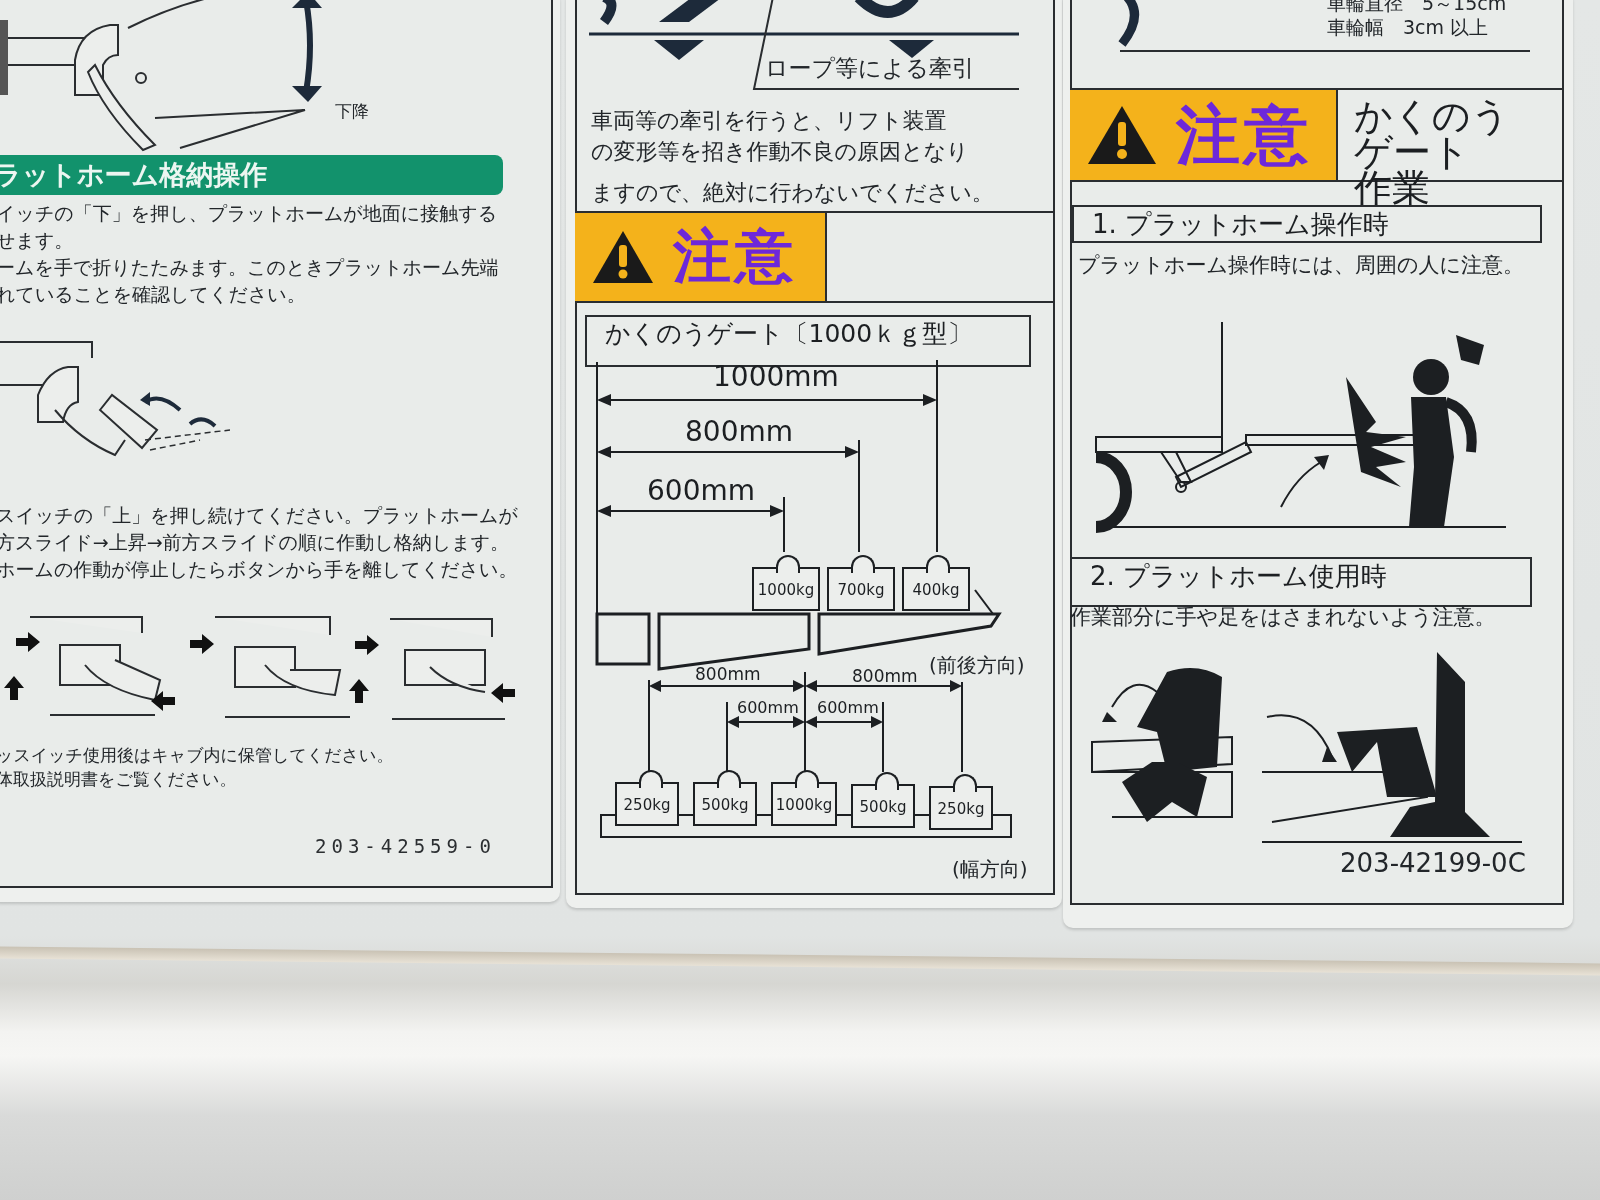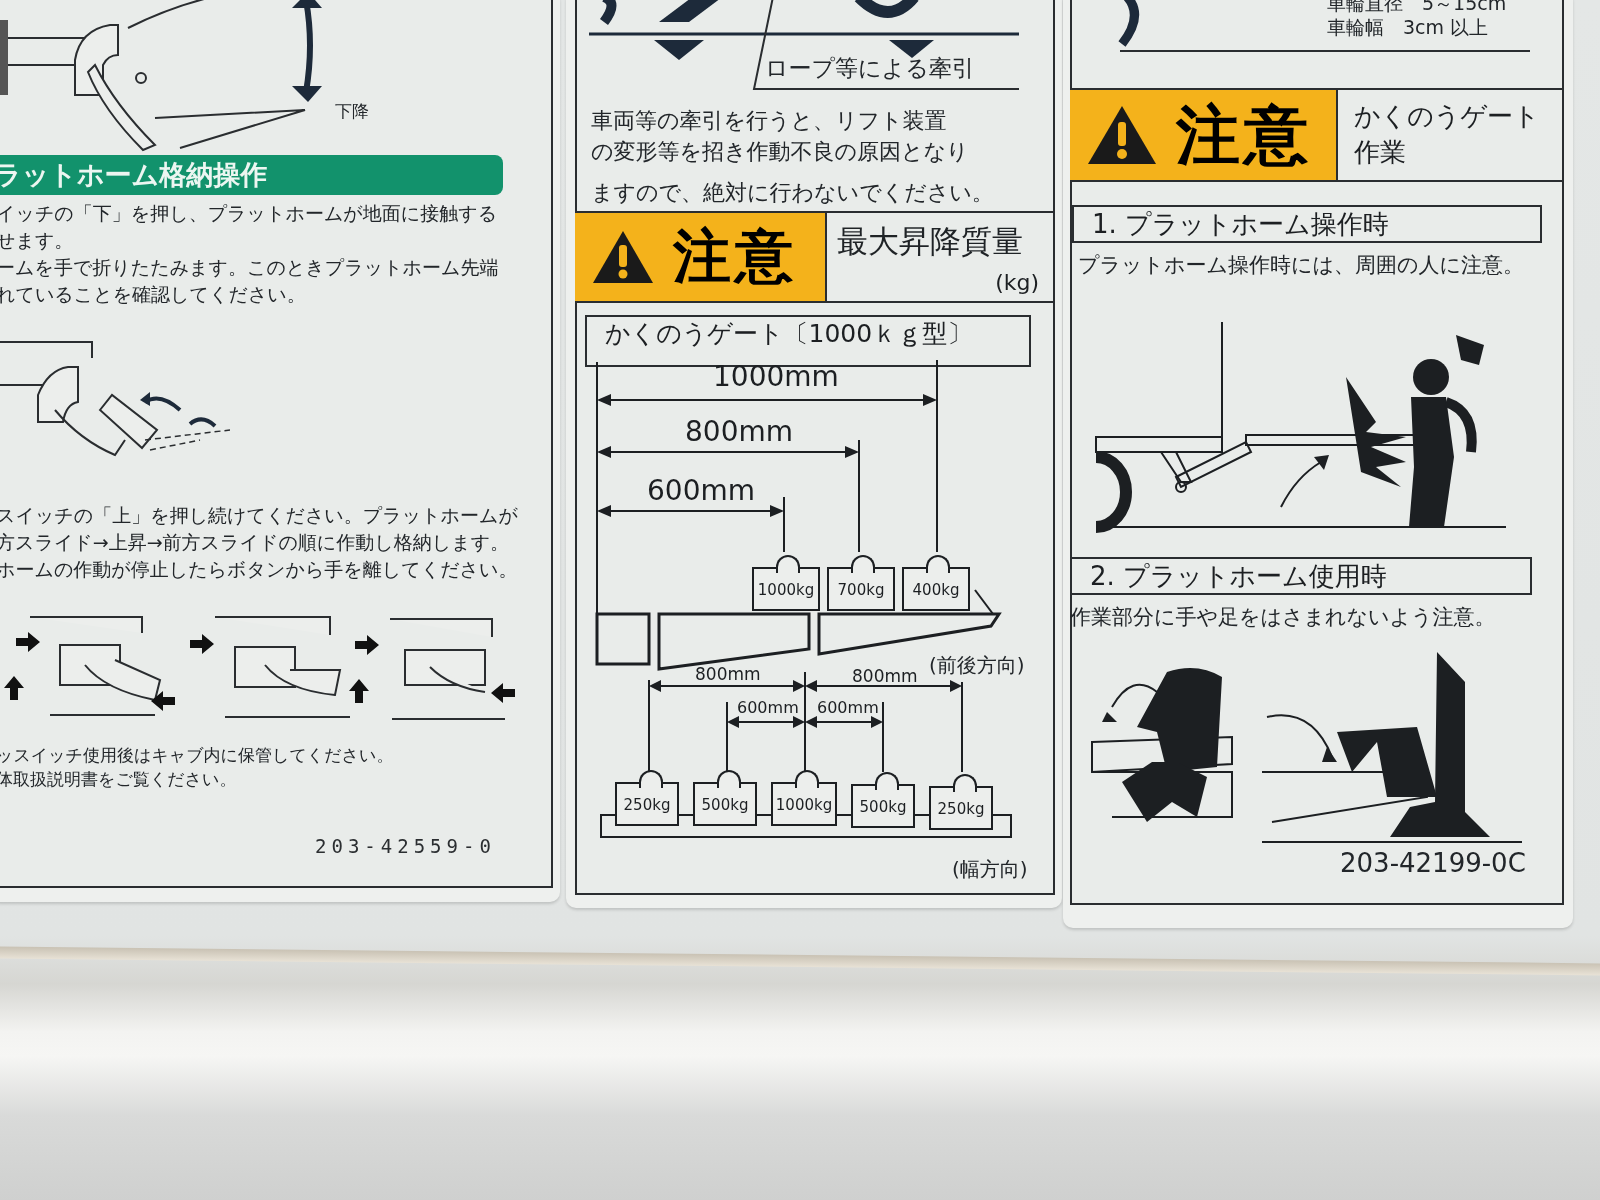--- a/index.html
+++ b/index.html
@@ -23,21 +23,21 @@
   .green-bar { position: absolute; left: 0; top: 165px; width: 513px; height: 40px; background: #12926c; color: #ecf6f1; font-size: 27px; font-weight: bold; line-height: 40px; padding-left: 4px; border-radius: 0 8px 8px 0; white-space: nowrap; }
   .txt { position: absolute; font-size: 19px; line-height: 27px; white-space: nowrap; color: #22262a; }
   .small { font-size: 17px; }
   .part-no { position: absolute; font-family: "DejaVu Sans Mono", monospace; font-size: 19px; letter-spacing: 5px; color: #2b2e31; }
 
   
   #mid-outer { left: 566px; top: -10px; width: 496px; height: 918px; }
   #mid-panel { left: 575px; top: -10px; width: 480px; height: 905px; }
   .caution-row { position: absolute; display: flex; border-top: 2px solid #2a2d30; border-bottom: 2px solid #2a2d30; }
   .caution-yellow { background: #f4b21b; display: flex; align-items: center; gap: 18px; padding-left: 16px; border-right: 2px solid #2a2d30; }
-  .caution-word { font-size: 58px; font-weight: bold; color: #000000; letter-spacing: 4px; font-family: "DejaVu Serif", serif; }
+  .caution-word { font-size: 58px; font-weight: bold; color: #6d28d9; letter-spacing: 4px; font-family: "DejaVu Serif", serif; }
   .caution-desc { font-size: 31px; line-height: 36px; padding: 10px 10px; color: #1f2326; }
   .boxed-title { position: absolute; border: 2px solid #2a2d30; font-size: 25px; line-height: 34px; padding-left: 18px; white-space: nowrap; background: transparent; }
   .dim-label { position: absolute; font-size: 28px; color: #1c1f22; }
   .weight { position: absolute; width: 68px; height: 44px; border: 2px solid #1c1f22; font-size: 15px; text-align: center; line-height: 42px; background: #eceeec; }
   .weight::before { content: ""; position: absolute; left: 22px; top: -14px; width: 20px; height: 16px; border: 2px solid #1c1f22; border-bottom: none; border-radius: 12px 12px 0 0; background: #eceeec; }
   .dir-label { position: absolute; font-size: 20px; color: #22262a; white-space: nowrap; }
 
   
   #right-outer { left: 1063px; top: -10px; width: 510px; height: 938px; }
   #right-panel { left: 1070px; top: -10px; width: 494px; height: 915px; }
@@ -134,24 +134,20 @@
 
   <div class="caution-row" style="left:-2px;top:219px;width:480px;height:92px;">
     <div class="caution-yellow" style="width:252px;">
       <svg style="position:static;" width="64" height="56">
         <path d="M32 2 L62 54 H2 z" fill="#1a1a1a"></path>
         <rect x="28" y="16" width="8" height="22" rx="3" fill="#f4b21b"></rect>
         <circle cx="32" cy="45" r="4.5" fill="#f4b21b"></circle>
       </svg>
       <span class="caution-word">注意</span>
     </div>
-    <div style="flex:1;position:relative;">
-      <div class="caution-desc">最大昇降質量</div>
-      <div style="position:absolute;right:16px;bottom:6px;font-size:22px;">(kg)</div>
-    </div>
   </div>
 
   <div class="boxed-title" style="left:8px;top:323px;width:446px;height:52px;">かくのうゲート〔1000ｋｇ型〕</div>
 
   <svg style="left:0;top:360px;" width="460" height="320">
     <g stroke="#1c1f22" stroke-width="2" fill="none">
       <line x1="20" y1="10" x2="20" y2="300"></line>
       <line x1="360" y1="8" x2="360" y2="200"></line>
       <line x1="282" y1="88" x2="282" y2="200"></line>
       <line x1="207" y1="145" x2="207" y2="200"></line>
@@ -229,21 +225,21 @@
 
   <div class="caution-row" style="left:-2px;top:96px;width:494px;height:94px;">
     <div class="caution-yellow" style="width:268px;">
       <svg style="position:static;" width="72" height="62">
         <path d="M36 2 L70 60 H2 z" fill="#1a1a1a"></path>
         <rect x="32" y="18" width="8" height="24" rx="3" fill="#f4b21b"></rect>
         <circle cx="36" cy="50" r="5" fill="#f4b21b"></circle>
       </svg>
       <span class="caution-word" style="font-size:64px;">注意</span>
     </div>
-    <div style="flex:1;padding:8px 16px;font-size:26px;line-height:36px;">
+    <div style="flex:1;padding:8px 16px;font-size:38px;line-height:36px;">
       <div>かくのうゲート</div>
       <div>作業</div>
     </div>
   </div>
 
   <div class="sub-title" style="left:0px;top:213px;width:470px;height:38px;">1. プラットホーム操作時</div>
   <div class="txt" style="left:6px;top:260px;font-size:21px;">プラットホーム操作時には、周囲の人に注意。</div>
 
   <svg style="left:14px;top:325px;" width="460" height="220">
     <g stroke="#1c1f22" stroke-width="2" fill="none">
@@ -258,21 +254,21 @@
     <path d="M10 140 a30 35 0 0 1 0 70" stroke="#1c1f22" stroke-width="12" fill="none"></path>
     <path d="M195 190 q15 -30 40 -45" stroke="#1c1f22" stroke-width="2" fill="none"></path>
     <path d="M228 140 l15 -2 l-5 15 z" fill="#1c1f22"></path>
     <path d="M260 60 l30 45 l-10 10 l40 5 l-35 10 l35 15 l-30 5 l25 20 l-40 -15 z" fill="#1c1f22"></path>
     <circle cx="345" cy="60" r="18" fill="#1c1f22"></circle>
     <path d="M325 80 h35 l8 60 l-10 70 h-35 l5 -60 z" fill="#1c1f22"></path>
     <path d="M360 85 q30 10 25 50" stroke="#1c1f22" stroke-width="10" fill="none"></path>
     <path d="M370 18 l28 10 l-5 20 l-18 -5 z" fill="#1c1f22"></path>
   </svg>
 
-  <div class="sub-title" style="left:-2px;top:565px;width:462px;height:38px;">2. プラットホーム使用時</div>
+  <div class="sub-title" style="left:-2px;top:565px;width:462px;height:50px;">2. プラットホーム使用時</div>
   <div class="txt" style="left:-2px;top:612px;font-size:21px;">作業部分に手や足をはさまれないよう注意。</div>
 
   <svg style="left:10px;top:660px;" width="460" height="200">
     <g stroke="#1c1f22" stroke-width="2" fill="none">
       <path d="M10 90 L150 85 L150 112 L10 120 z"></path>
       <path d="M10 120 H150 V165 H30"></path>
       <path d="M180 120 H345 L345 145 L190 170"></path>
       <line x1="180" y1="190" x2="440" y2="190"></line>
       <path d="M30 55 q20 -35 45 -15"></path>
       <path d="M185 65 q45 -10 65 40"></path>

